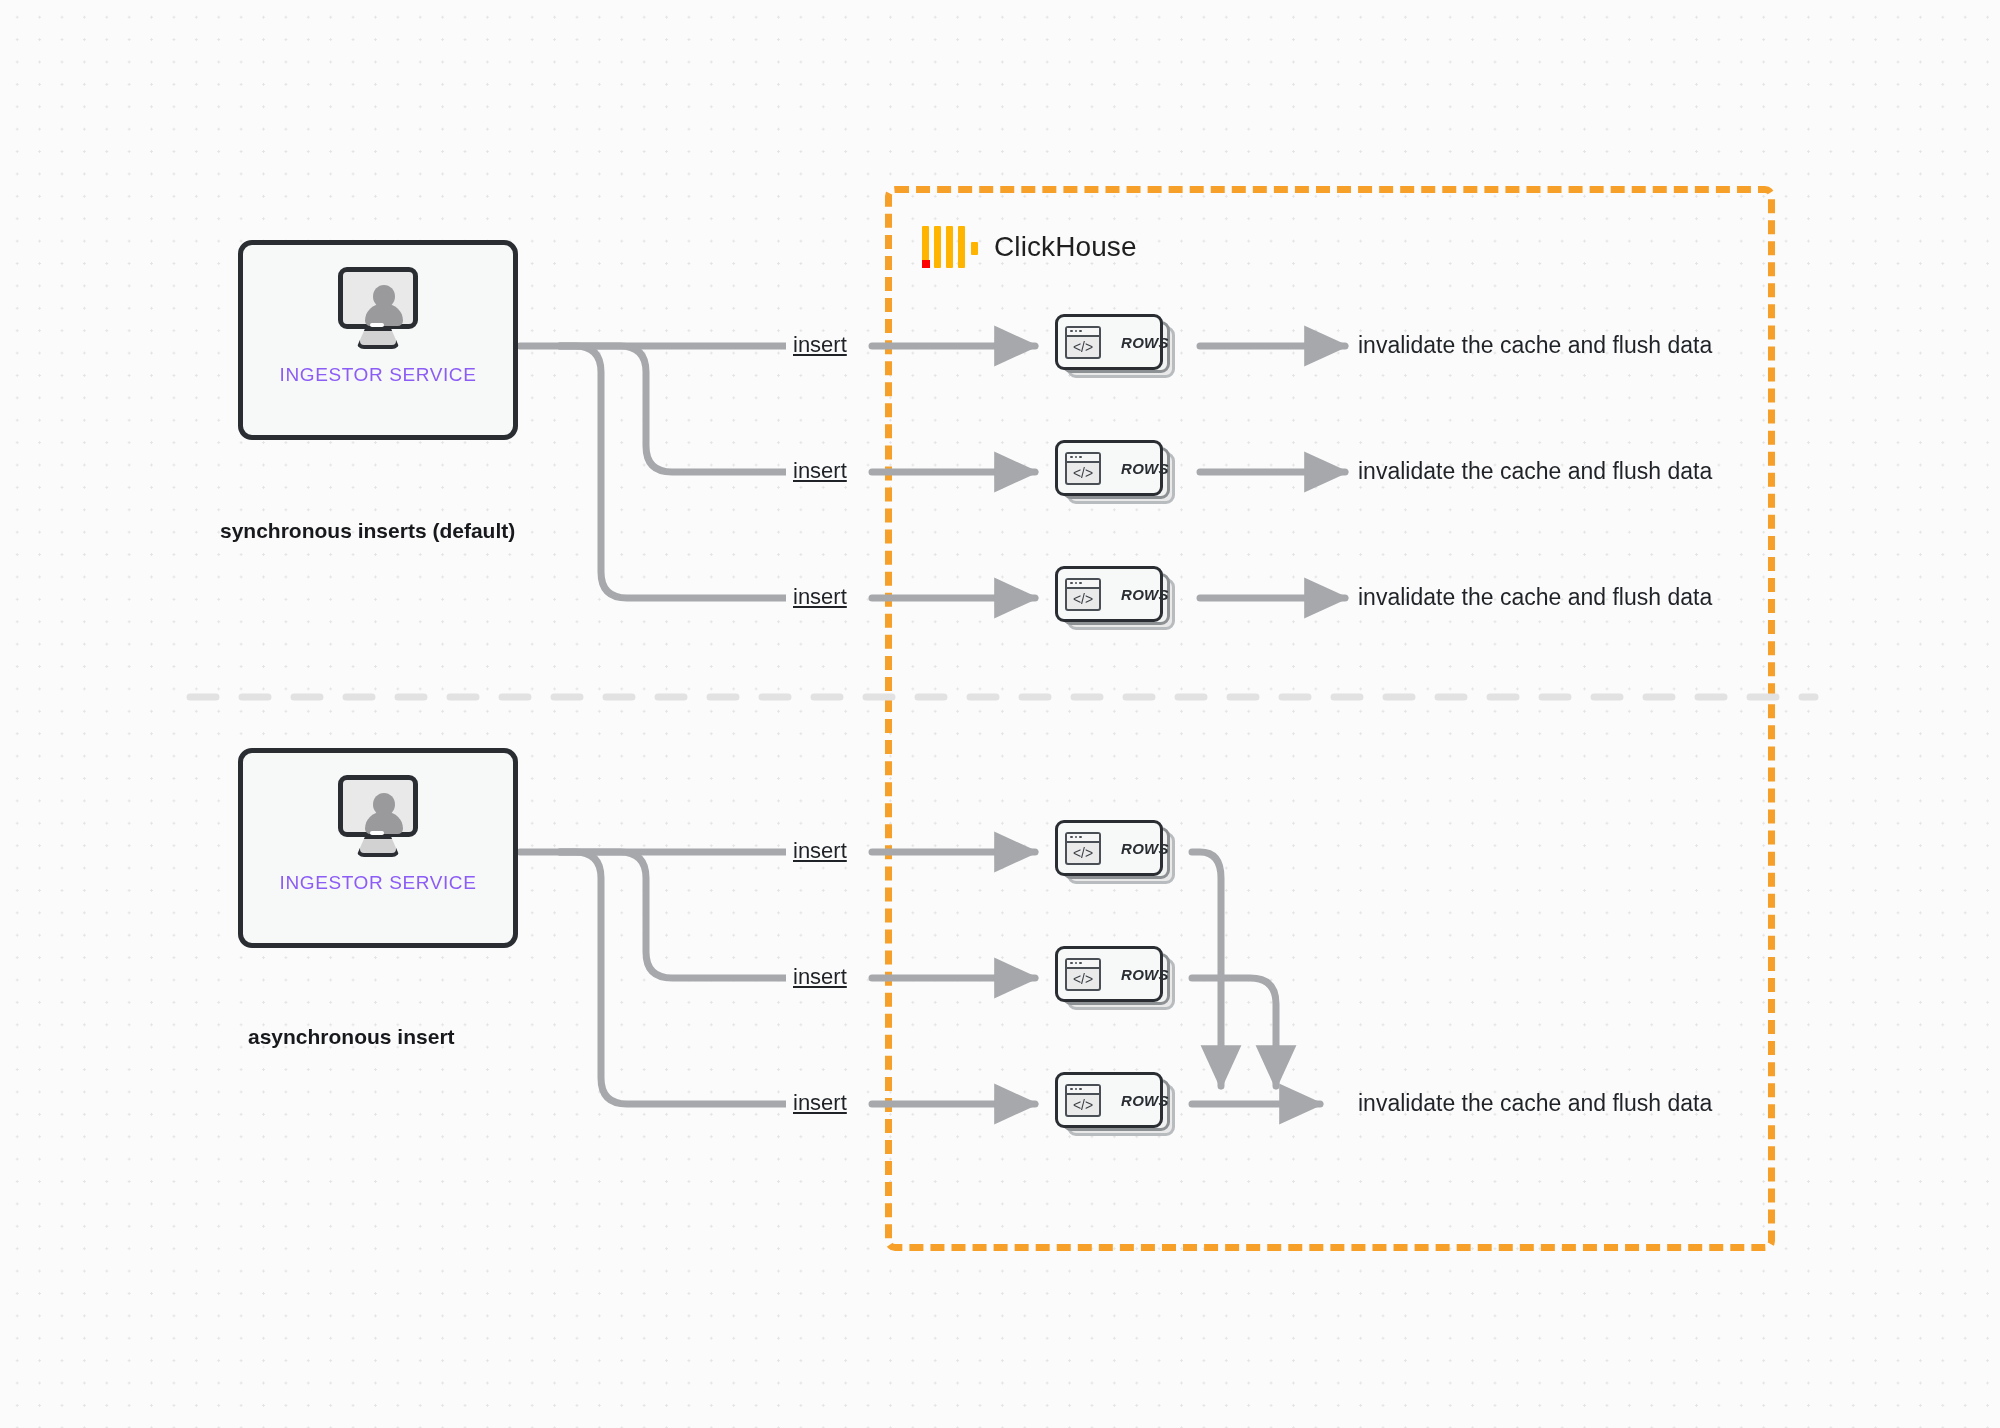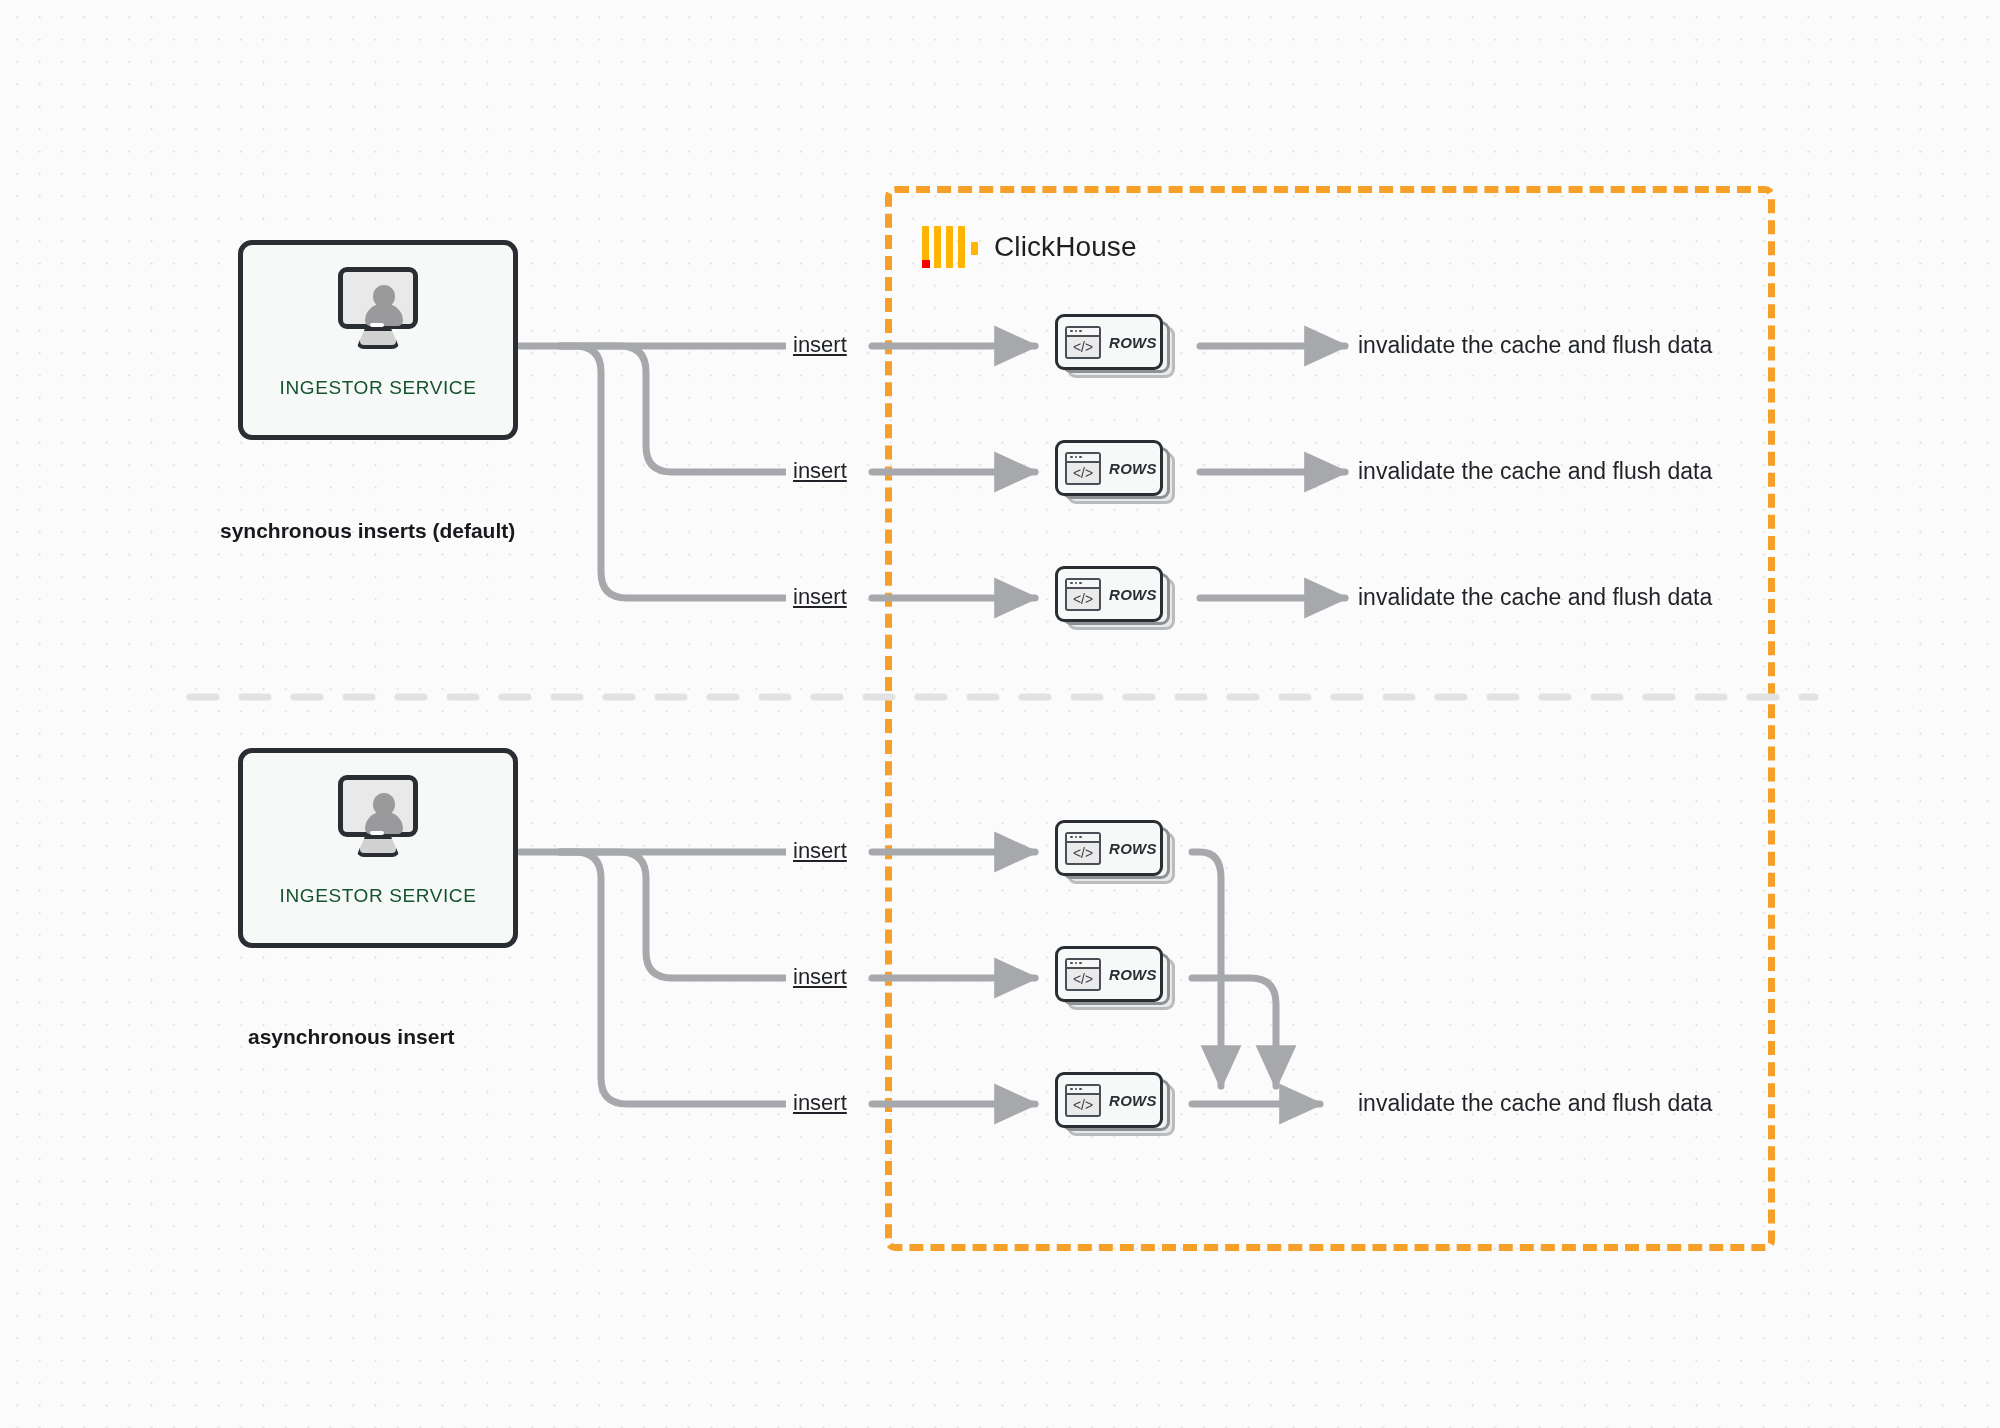--- a/index.html
+++ b/index.html
@@ -144,23 +144,23 @@
     position: absolute;
     left: 24px; top: 60px;
     width: 44px; height: 22px;
     background: #d2d2d3;
     border: 4px solid #2a2e33;
     border-radius: 4px 4px 8px 8px;
     box-sizing: border-box;
     clip-path: polygon(22% 0%, 78% 0%, 100% 100%, 0% 100%);
   }
   .node-service-label {
-    margin-top: 26px;
+    margin-top: 13px;
     font-size: 19px;
-    color: #14532d;
+    color: #8b5cf6;
     letter-spacing: 0.6px;
     white-space: nowrap;
   }
   
   .section-caption {
     position: absolute;
     font-size: 21px;
     font-weight: bold;
     color: #17191c;
     white-space: nowrap;
@@ -235,21 +235,21 @@
     left: 0; top: 8px;
     width: 100%; height: 23px;
     display: flex;
     align-items: center;
     justify-content: center;
     font-size: 14px;
     color: #3c4146;
     font-family: "Liberation Sans", sans-serif;
   }
   .rows-label {
-    margin-left: 8px;
+    margin-left: 20px;
     font-size: 15px;
     font-style: italic;
     color: #2a2e33;
     font-weight: 600;
     letter-spacing: 0.3px;
   }
   
   .edge-label {
     position: absolute;
     font-size: 22px;

